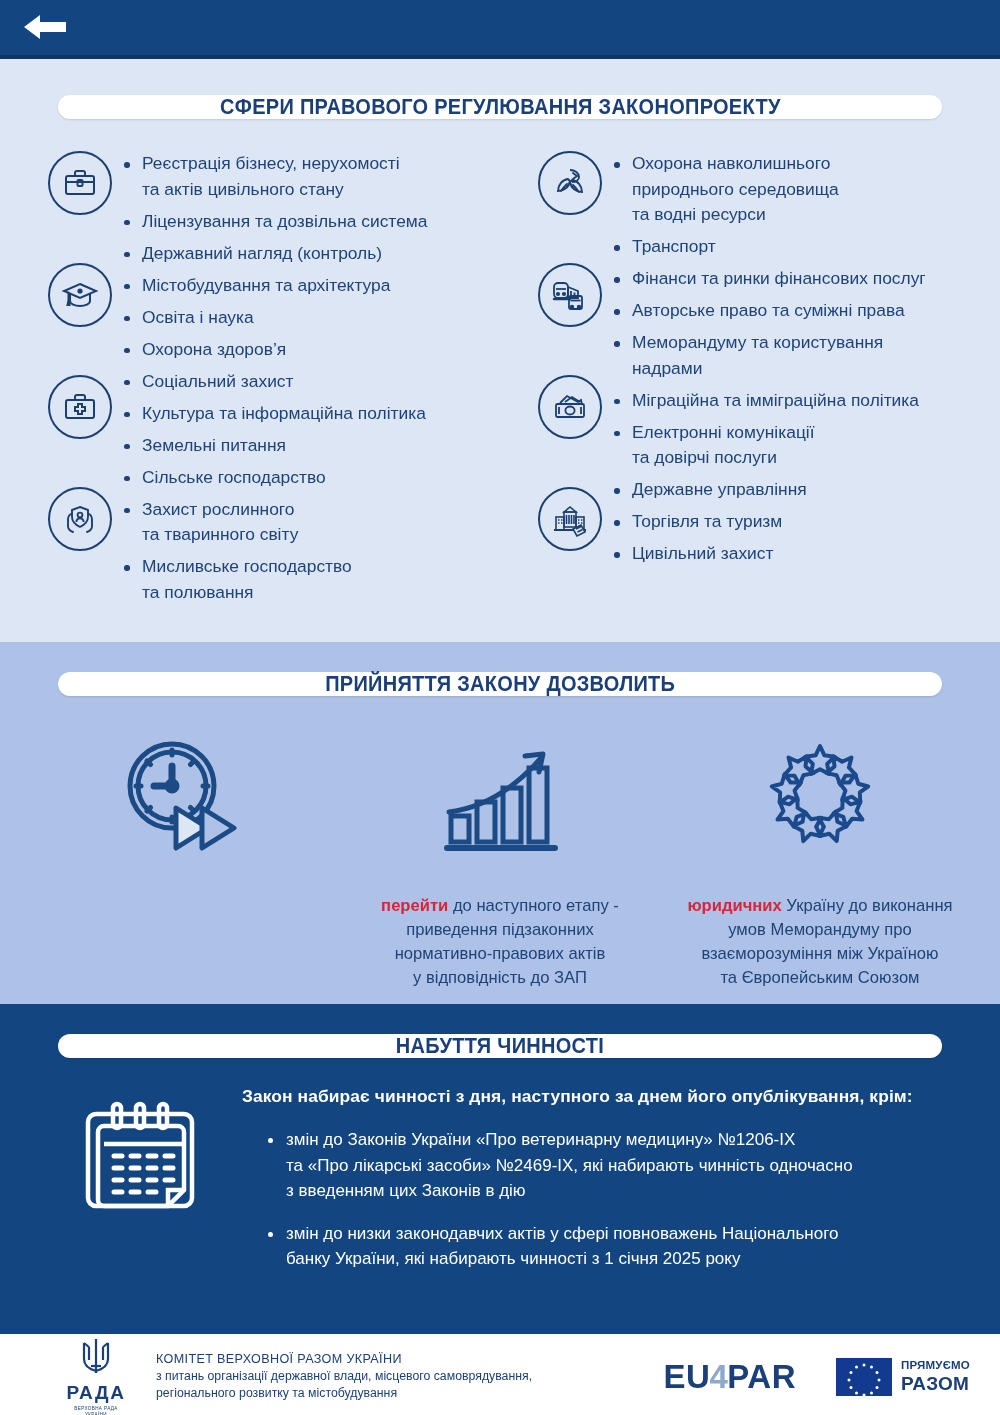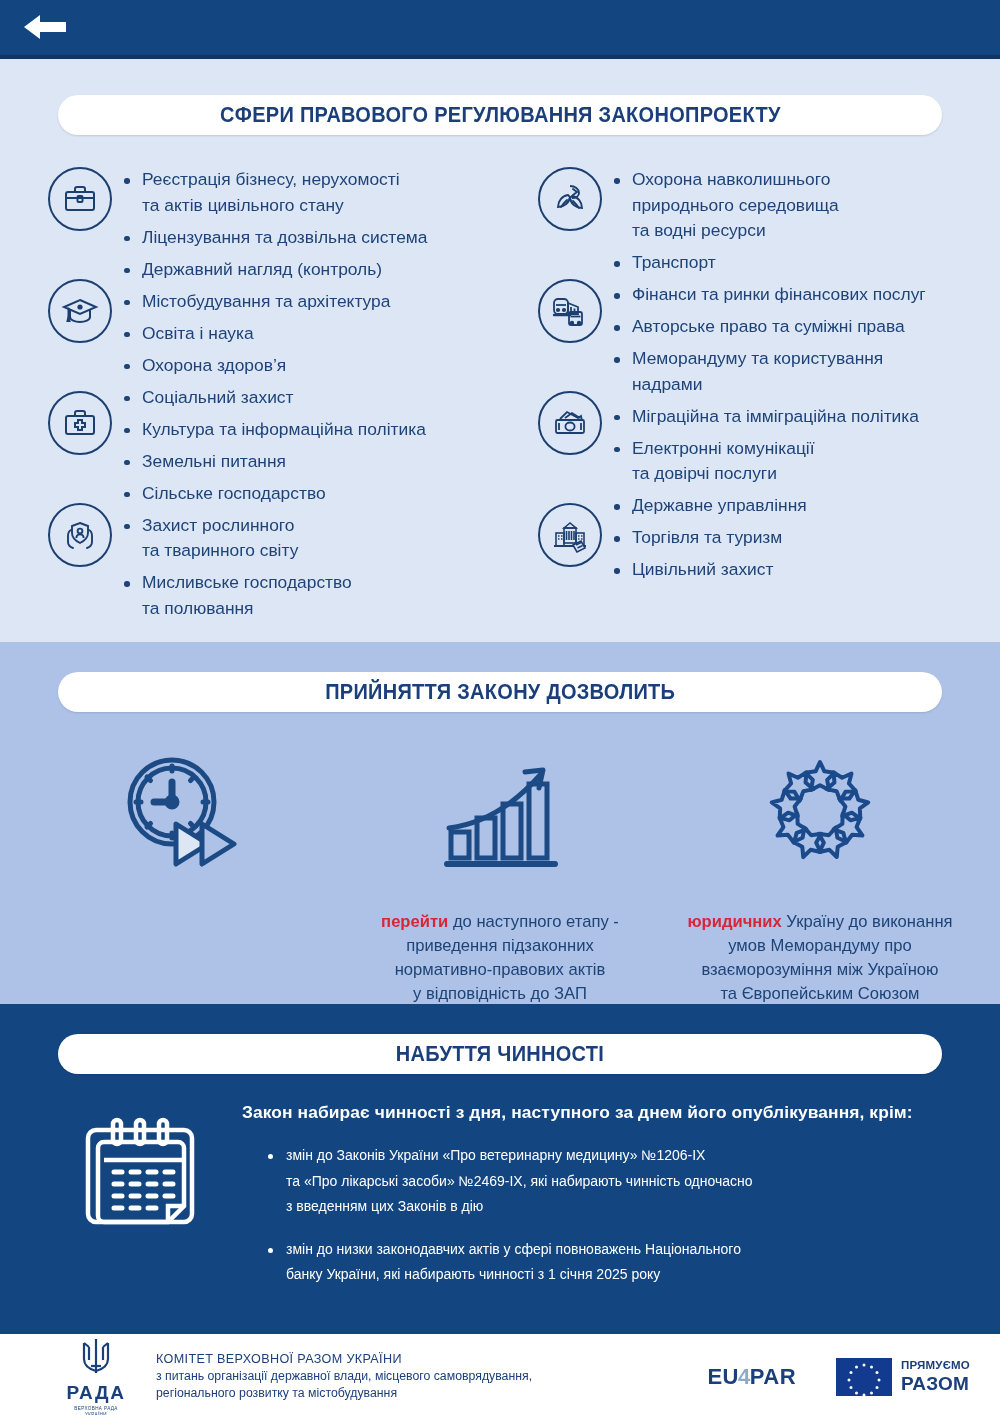--- a/index.html
+++ b/index.html
@@ -32,21 +32,21 @@
   }
   .topbar-rule {
     height: 4px;
     background: #0e3566;
   }
 
   
   .pill {
     background: #ffffff;
     border-radius: 24px;
-    height: 40px;
+    height: 24px;
     display: flex;
     align-items: center;
     justify-content: center;
     margin: 0 58px;
     box-shadow: 0 1px 2px rgba(0,0,0,.12);
   }
   .pill span {
     color: #1b3f7a;
     font-weight: bold;
     font-size: 21.5px;
@@ -175,21 +175,21 @@
   }
   ul.wlist {
     list-style: none;
     margin-top: 20px;
     padding-left: 24px;
   }
   ul.wlist li {
     position: relative;
     padding-left: 20px;
     color: #ffffff;
-    font-size: 14px;
+    font-size: 17px;
     line-height: 25.5px;
     margin-bottom: 17px;
     white-space: pre-line;
   }
   ul.wlist li::before {
     content: "";
     position: absolute;
     left: 2px;
     top: 11px;
     width: 5px;
@@ -241,21 +241,21 @@
   }
   .cmt .l2 {
     color: #1b3f7a;
     font-size: 12.3px;
     line-height: 17px;
   }
   .eu4par {
     display: flex;
     align-items: center;
     color: #1b3f7a;
-    font-size: 22px;
+    font-size: 33px;
     font-weight: bold;
     letter-spacing: .5px;
     flex: 0 0 auto;
     margin-right: 40px;
   }
   .eu4par .four {
     color: #8fa9cc;
     position: relative;
     margin: 0 -1px;
   }

